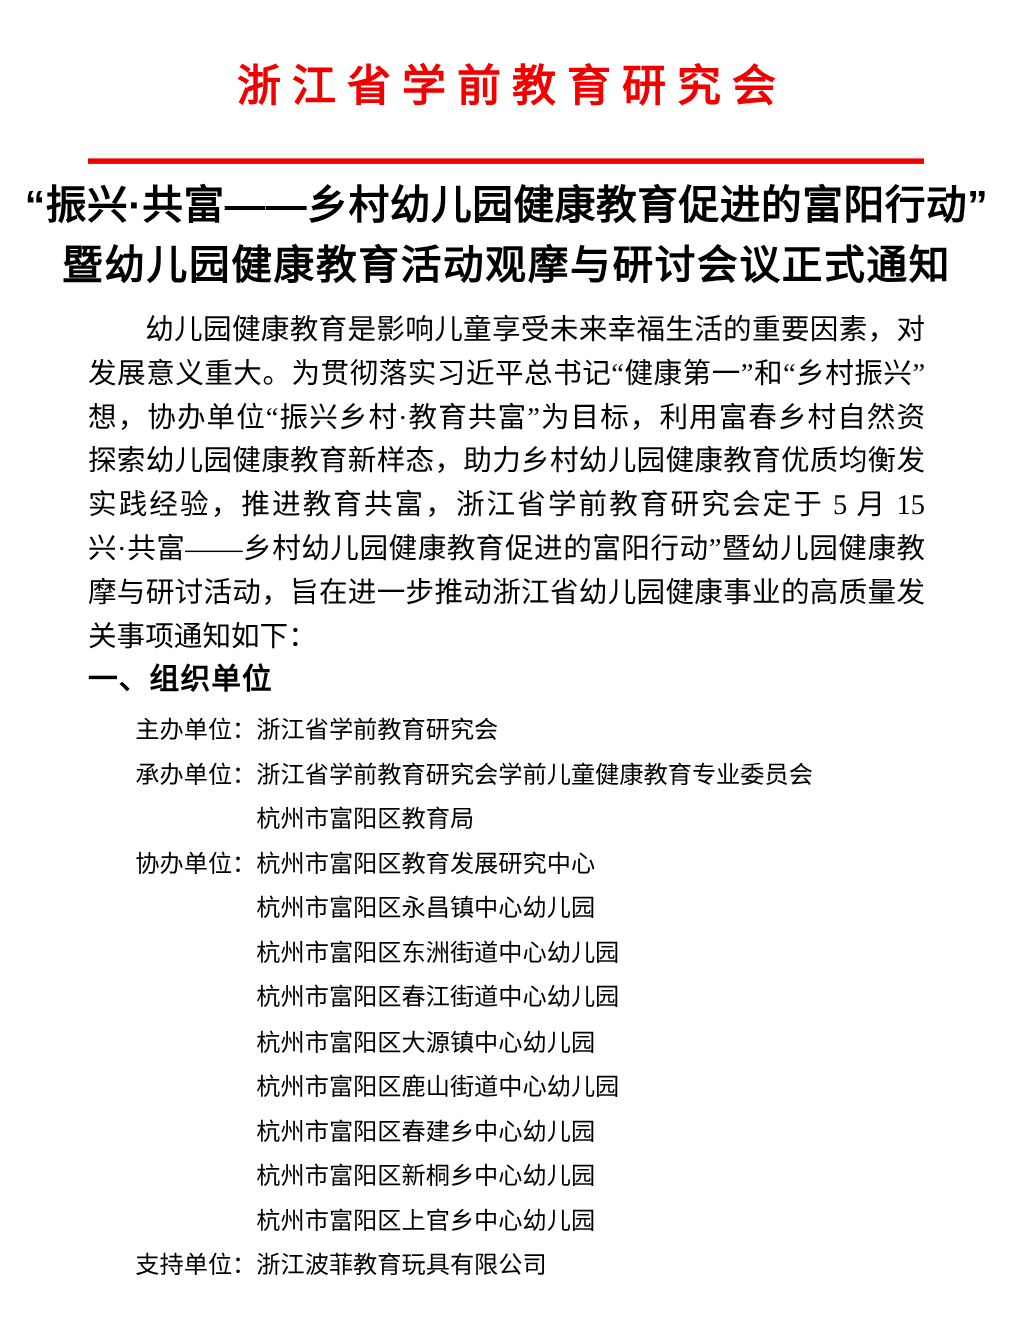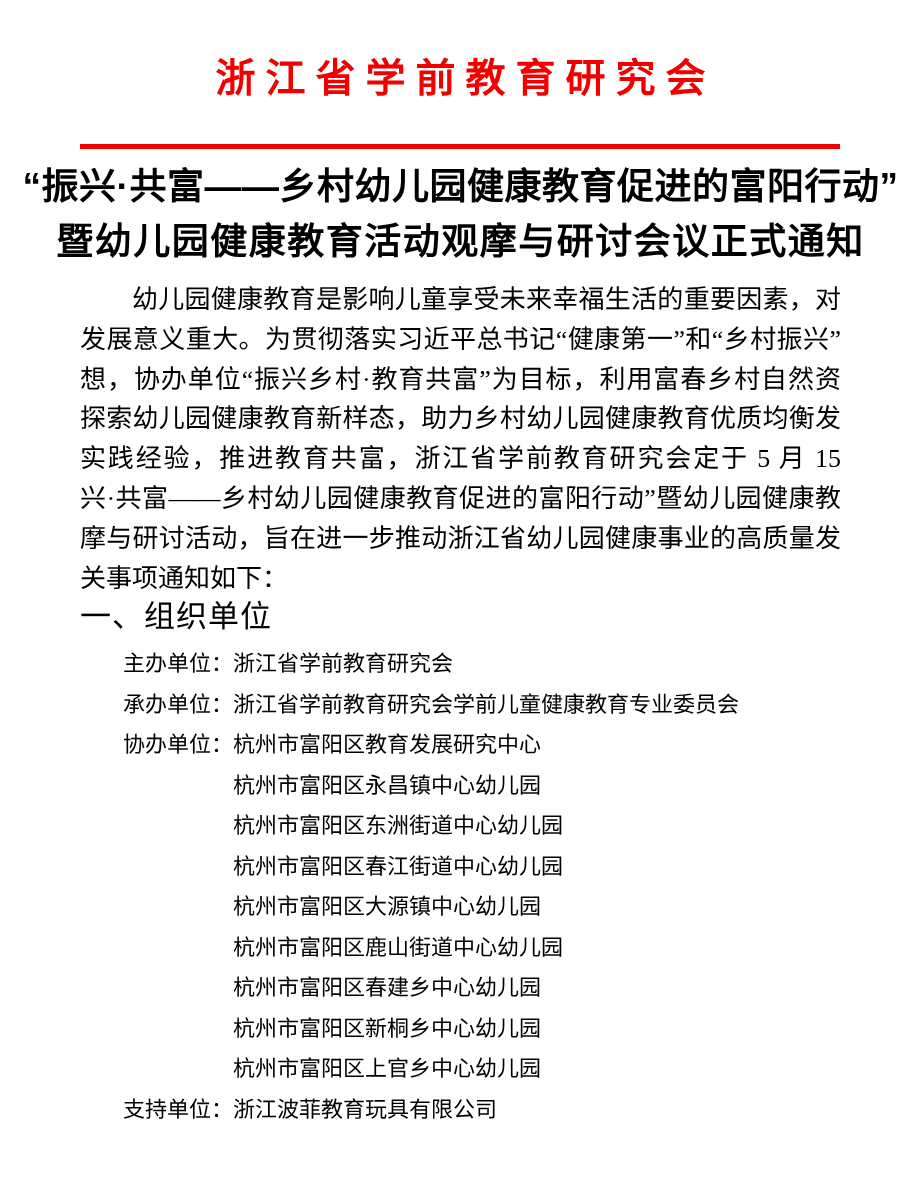--- a/index.html
+++ b/index.html
@@ -45,22 +45,22 @@
     height: 39.8px;
     text-align: justify;
     text-align-last: justify;
     overflow: hidden;
   }
   .intro .line:first-child { text-indent: 2em; }
   .intro .line:last-child { text-align-last: left; }
   .section-heading {
     margin: 4px 80px 0 80px;
     font-family: "Liberation Sans", "DejaVu Sans", sans-serif;
-    font-weight: normal;
-    font-size: 31px;
+    font-weight: bold;
+    font-size: 27px;
     line-height: 30px;
     letter-spacing: 1px;
   }
   .org-list {
     margin: 12px 60px 0 123px;
     font-size: 22px;
   }
   .org-row { line-height: 40.5px; white-space: nowrap; }
   .org-label { display: inline-block; width: 110px; }
 </style>
@@ -90,20 +90,23 @@
   <div class="section-heading">一、组织单位</div>
 
   <div class="org-list">
     <div class="org-row">
       <span class="org-label">主办单位：</span><span class="org-value">浙江省学前教育研究会</span>
     </div>
     <div class="org-row">
       <span class="org-label">承办单位：</span><span class="org-value">浙江省学前教育研究会学前儿童健康教育专业委员会</span>
     </div>
     <div class="org-row">
+      <span class="org-label"></span><span class="org-value">杭州市富阳区教育局</span>
+    </div>
+    <div class="org-row">
       <span class="org-label">协办单位：</span><span class="org-value">杭州市富阳区教育发展研究中心</span>
     </div>
     <div class="org-row">
       <span class="org-label"></span><span class="org-value">杭州市富阳区永昌镇中心幼儿园</span>
     </div>
     <div class="org-row">
       <span class="org-label"></span><span class="org-value">杭州市富阳区东洲街道中心幼儿园</span>
     </div>
     <div class="org-row">
       <span class="org-label"></span><span class="org-value">杭州市富阳区春江街道中心幼儿园</span>

